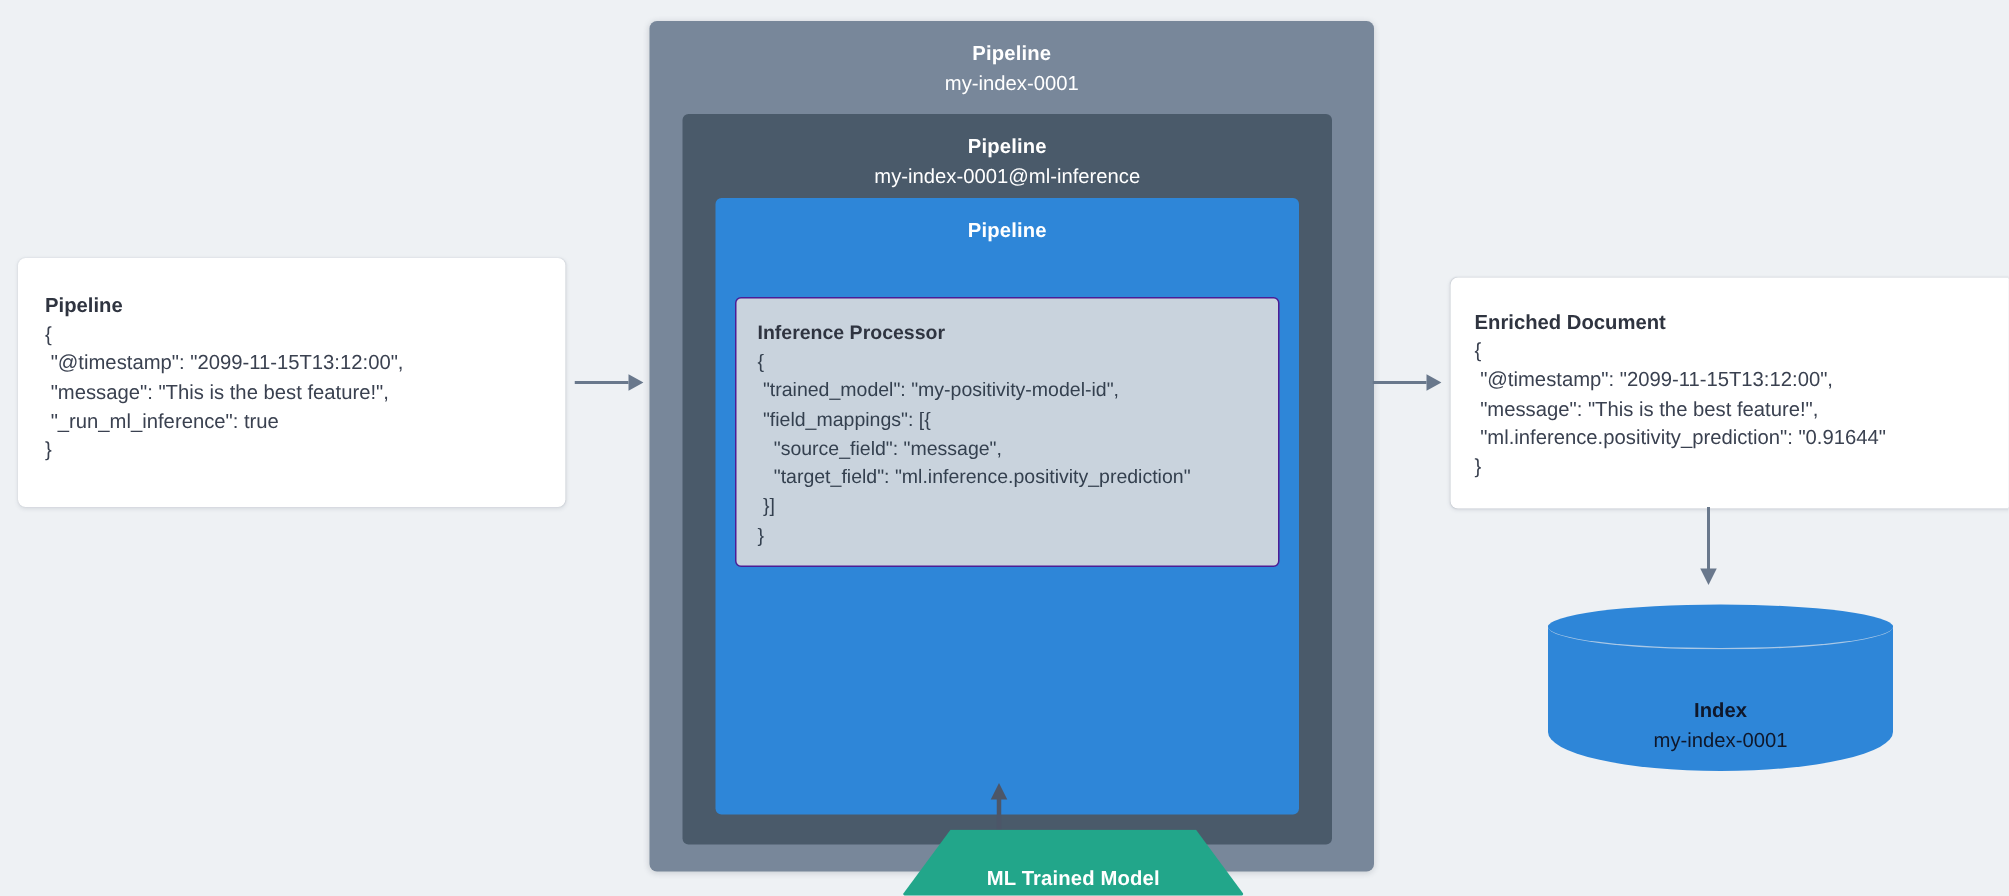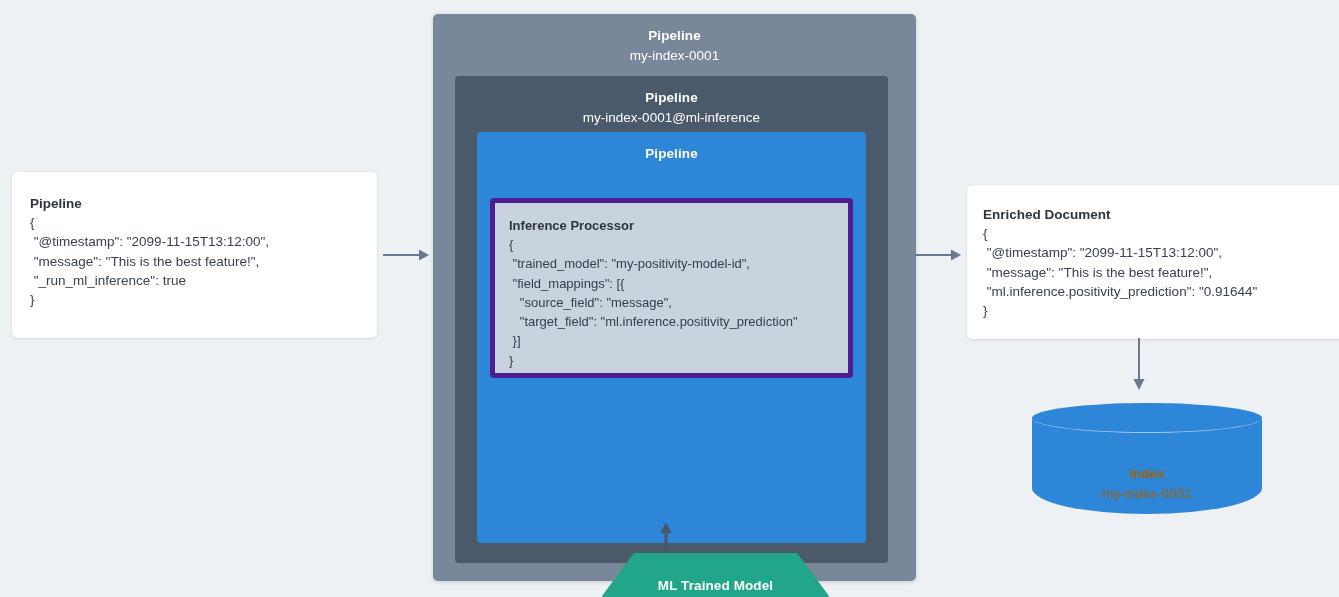--- a/index.html
+++ b/index.html
@@ -108,21 +108,21 @@
   }
 
   
   #inference-processor {
     position: absolute;
     left: 13px;
     top: 66px;
     width: 363px;
     height: 180px;
     background: #c9d3dd;
-    border: 5px solid #4c1d95;
+    border: 1px solid #4c1d95;
     border-radius: 4px;
     box-sizing: border-box;
     padding: 13px 0 0 14px;
   }
   #inference-processor .doc-title { font-size: 13px; line-height: 19px; }
   #inference-processor .doc-line { font-size: 13px; line-height: 19.3px; color: #34404f; }
 
   
   #ml-model-hex {
     position: absolute;
@@ -179,21 +179,21 @@
     border-radius: 50%;
     border-bottom: 1px solid #a9c8e6;
     box-sizing: border-box;
   }
   #index-cylinder .cyl-label {
     position: absolute;
     left: 0;
     top: 62px;
     width: 230px;
     text-align: center;
-    color: #a16207;
+    color: #0f172a;
   }
   #index-cylinder .cy-title {
     font-weight: bold;
     font-size: 13.5px;
     line-height: 18px;
   }
   #index-cylinder .cy-sub {
     font-size: 13.5px;
     line-height: 19px;
     margin-top: 1px;

